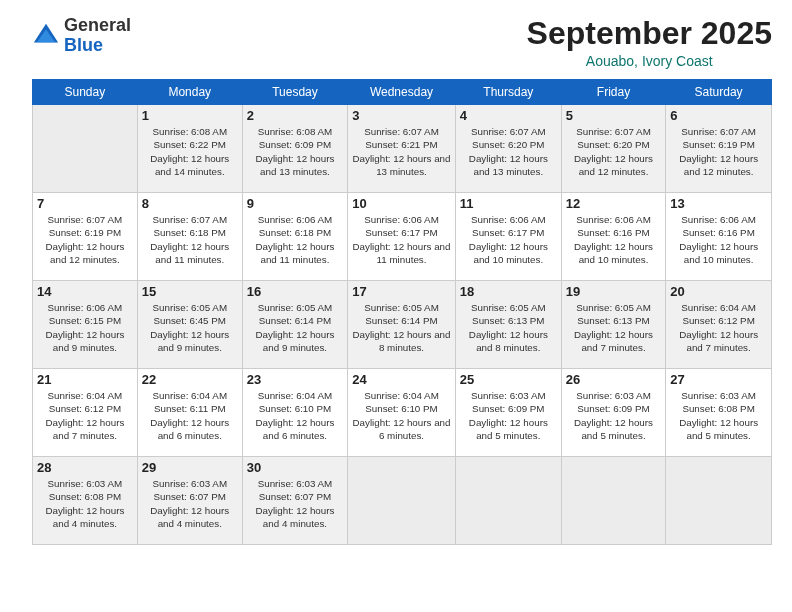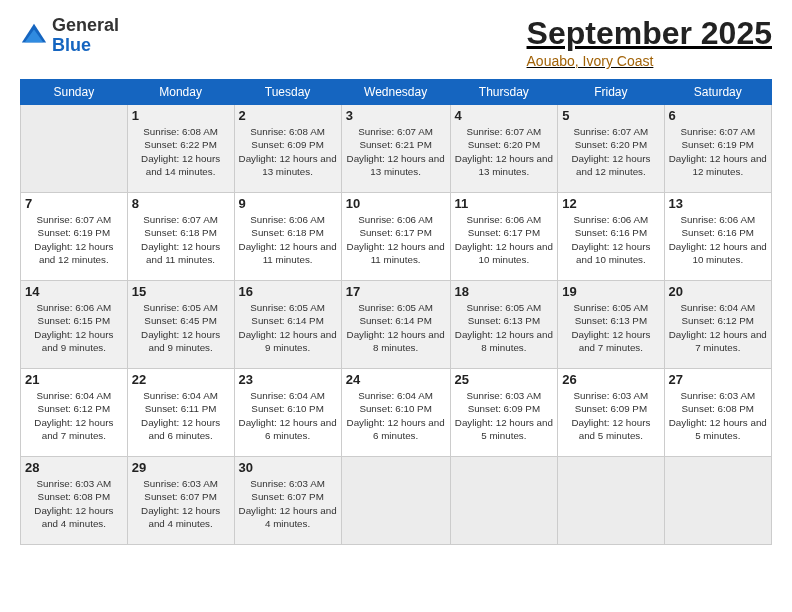--- a/index.html
+++ b/index.html
@@ -6,21 +6,21 @@
     body {
       font-family: Arial, sans-serif;
       background: #fff;
       width: 792px;
       height: 612px;
       overflow: hidden;
     }
     .page {
       width: 792px;
       height: 612px;
-      padding: 16px 20px 12px 20px;
+      padding: 16px 20px 12px 32px;
       background: #fff;
     }
     .header {
       display: flex;
       justify-content: space-between;
       align-items: flex-start;
       margin-bottom: 10px;
     }
     .logo {
       display: flex;
@@ -32,32 +32,31 @@
       font-weight: bold;
       line-height: 1.1;
     }
     .logo-general { color: #333; }
     .logo-blue { color: #1565c0; }
     .logo-icon {
       width: 28px;
       height: 28px;
     }
     .title-section {
-      text-align: left;
-      text-decoration: underline;
+      text-align: center;
     }
     .month-title {
       font-size: 32px;
       font-weight: bold;
       color: #222;
       line-height: 1.1;
     }
     .location {
       font-size: 14px;
-      color: #a16207;
+      color: #0f766e;
       margin-top: 2px;
     }
     .calendar {
       width: 100%;
       border-collapse: collapse;
       font-size: 10.5px;
     }
     .calendar th {
       background: #1565c0;
       color: #fff;

